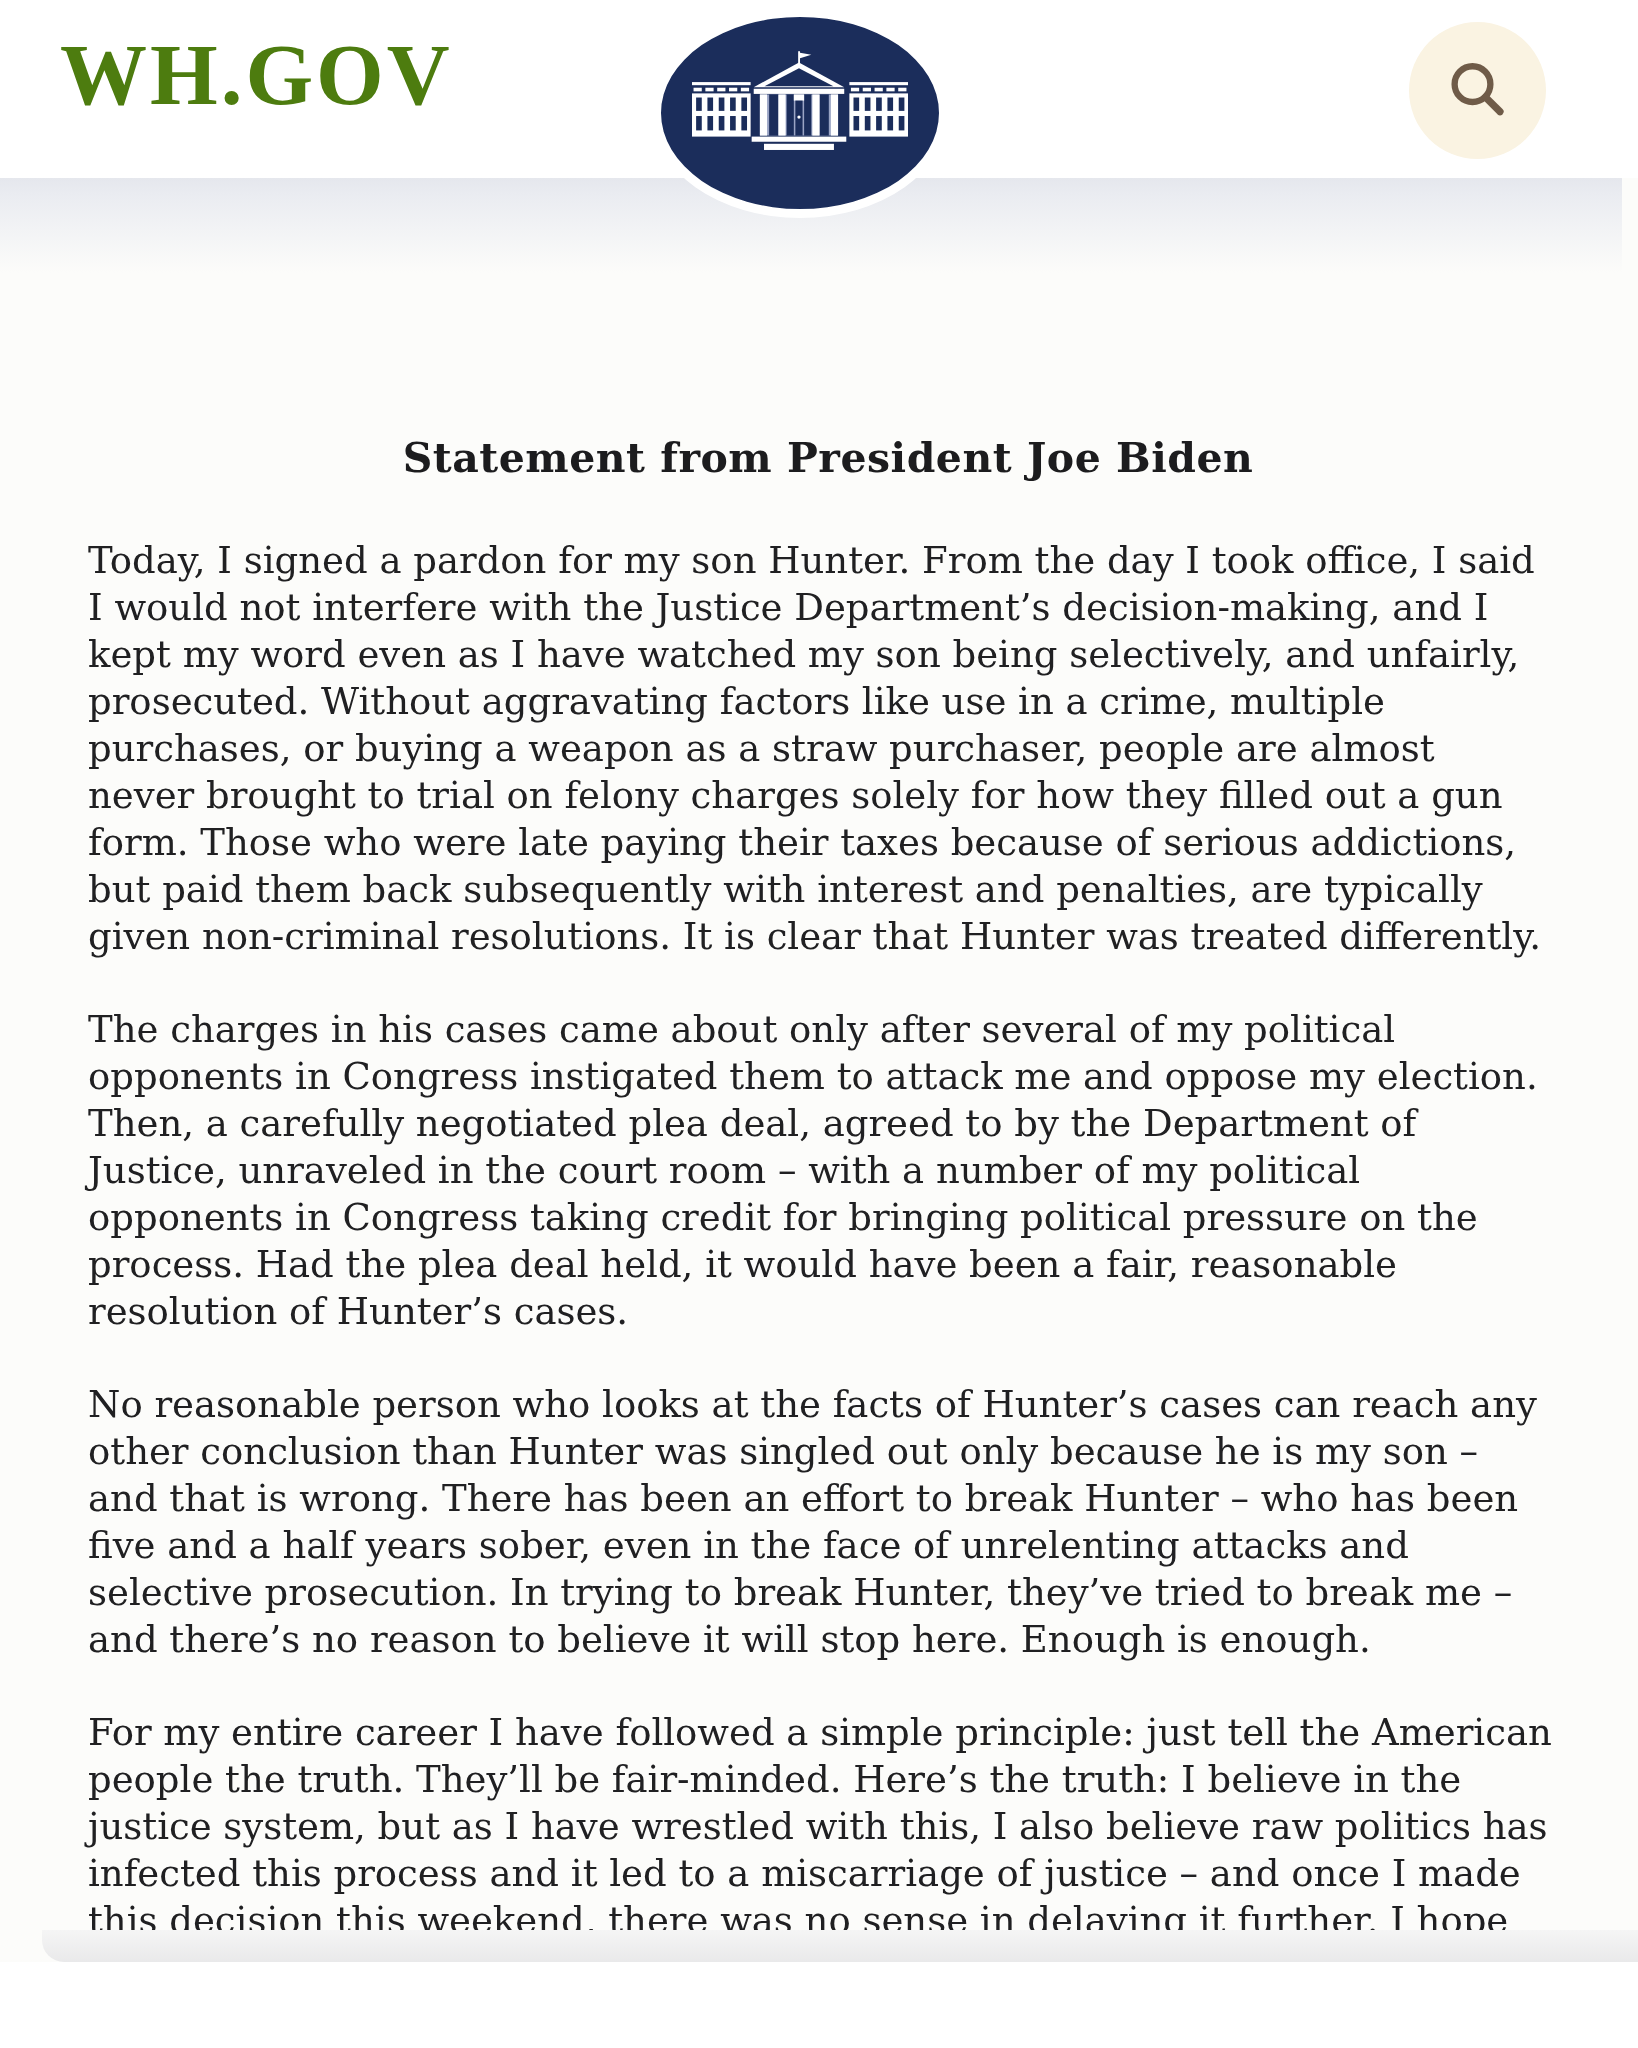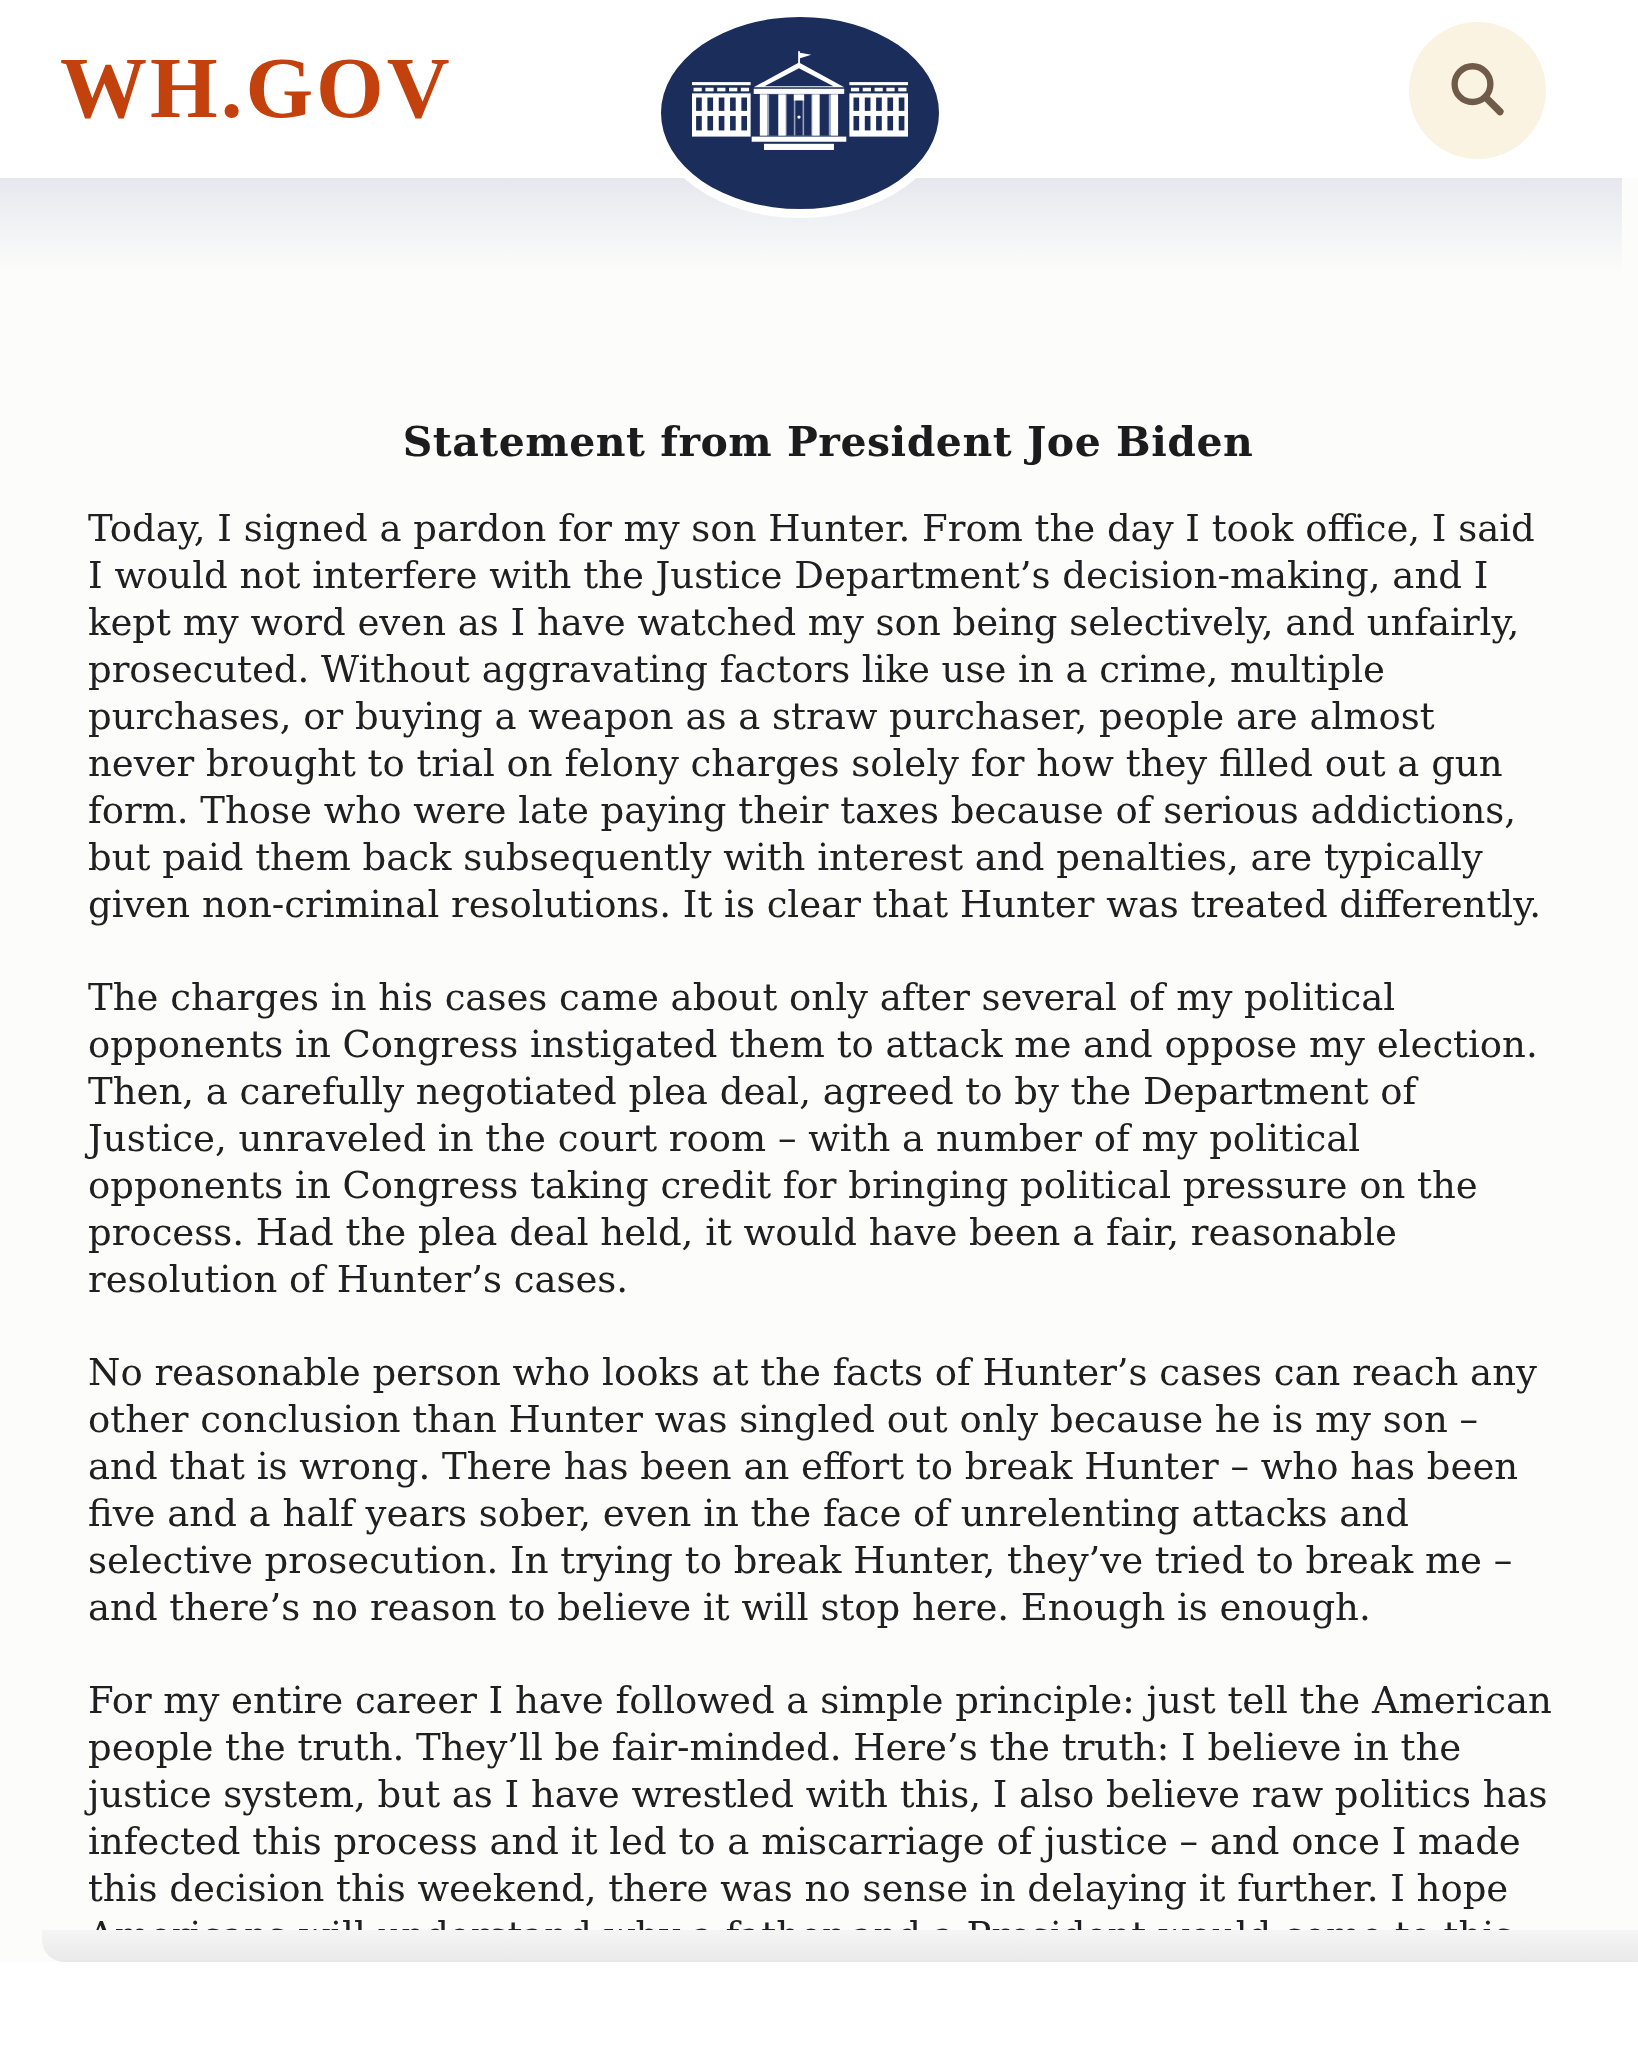--- a/index.html
+++ b/index.html
@@ -7,24 +7,24 @@
     position:relative; width:1638px; height:2048px;
     background:#ffffff; overflow:hidden;
     font-family:"DejaVu Serif","Liberation Serif",serif;
   }
   
   .site-header {
     position:absolute; top:0; left:0; right:0; height:178px;
     background:#ffffff; z-index:3;
   }
   .brand {
-    position:absolute; left:60px; top:44px;
+    position:absolute; left:60px; top:31px;
     font-family:"Liberation Serif",serif;
     font-weight:700; font-size:87px; line-height:1;
-    letter-spacing:3px; color:#c2410c; text-decoration:none;
+    letter-spacing:3px; color:#4d7c0f; text-decoration:none;
     cursor:pointer;
   }
   .logo {
     position:absolute; left:652px; top:8px;
     width:296px; height:210px;
     background:#1b2d5b; border:9px solid #ffffff; border-radius:50%;
     box-sizing:border-box; z-index:4;
     display:flex; align-items:center; justify-content:center;
     cursor:pointer;
   }
@@ -40,21 +40,21 @@
   .content {
     position:absolute; top:178px; left:0; right:0; height:1784px;
     background:#fcfcfa; z-index:1;
   }
   .top-shadow {
     position:absolute; top:0; left:0; right:16px; height:95px;
     background:linear-gradient(to bottom,#e5e7ed 0%,#eaecf1 18%,rgba(252,252,250,0) 100%);
     pointer-events:none;
   }
   .page-title {
-    position:relative; margin:0; padding:240px 70px 0 88px;
+    position:relative; margin:16px; padding:240px 70px 0 88px;
     text-align:center;
     font-family:"DejaVu Serif","Liberation Serif",serif;
     font-weight:700; font-size:41px; line-height:1.2;
     color:#1c1c1e; letter-spacing:0.5px;
   }
   .body-text { position:relative; padding:38px 70px 0 88px; }
   .body-text p {
     margin:0 16px 46px 0;
     font-size:37px; line-height:47px; color:#202022;
   }

